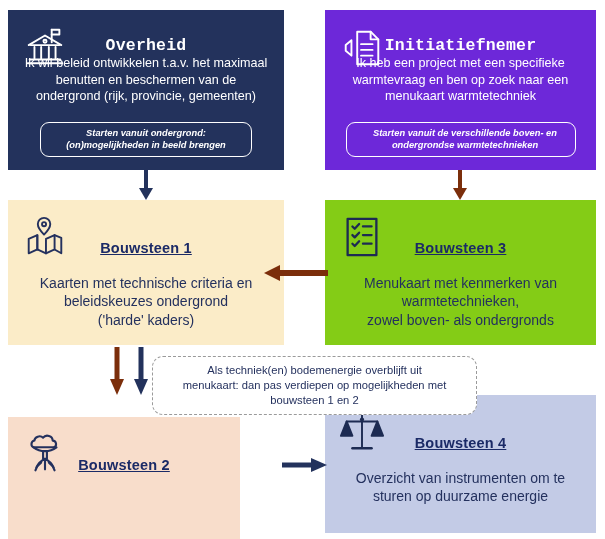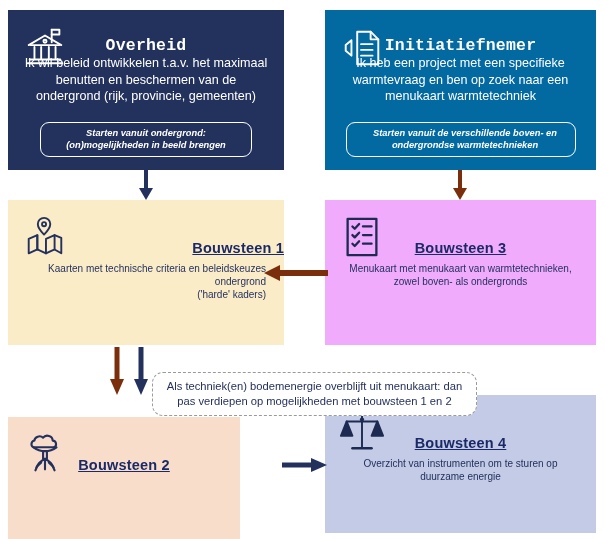--- a/index.html
+++ b/index.html
@@ -68,62 +68,62 @@
     padding: 4px 12px;
     font-size: 9.3px;
     font-style: italic;
     font-weight: bold;
     line-height: 1.35;
     color: #ffffff;
     white-space: pre-line;
   }
 
   #card-overheid { left: 8px; top: 10px; width: 276px; height: 160px; background: #23325c; }
-  #card-initiatiefnemer { left: 325px; top: 10px; width: 271px; height: 160px; background: #0369a1; }
+  #card-initiatiefnemer { left: 325px; top: 10px; width: 271px; height: 160px; background: #6d28d9; }
   #card-overheid .pill { width: 212px; }
   #card-initiatiefnemer .pill { width: 230px; padding-left: 21px; }
 
   
   .block { color: #1f2d56; }
   .block .card-title {
     font-size: 14.5px;
     text-decoration: underline;
     color: #1b2a66;
     margin-top: 40px;
   }
   .block .card-body {
-    font-size: 10px;
-    margin-top: 6px;
+    font-size: 14px;
+    margin-top: 18px;
     padding: 0 18px;
     color: #24315e;
   }
 
-  #card-bouwsteen1 { left: 8px; top: 200px; width: 276px; height: 145px; background: #fbecc8; text-align: right; }
-  #card-bouwsteen3 { left: 325px; top: 200px; width: 271px; height: 145px; background: #f0abfc; }
+  #card-bouwsteen1 { left: 8px; top: 200px; width: 276px; height: 145px; background: #fbecc8; }
+  #card-bouwsteen3 { left: 325px; top: 200px; width: 271px; height: 145px; background: #84cc16; }
   #card-bouwsteen2 { left: 8px; top: 417px; width: 232px; height: 138px; background: #f8ddcb; }
   #card-bouwsteen4 { left: 325px; top: 395px; width: 271px; height: 138px; background: #c3cbe6; }
 
   #card-bouwsteen2 .card-title,
   #card-bouwsteen4 .card-title { margin-top: 40px; }
 
   
   .conn { position: absolute; }
   .conn svg { display: block; }
 
   
   #callout {
     position: absolute;
     left: 152px;
-    top: 372px;
+    top: 356px;
     width: 325px;
     box-sizing: border-box;
     background: #ffffff;
     border: 1px dashed #9a9a9a;
     border-radius: 11px;
-    padding: 6px 10px;
+    padding: 6px 25px;
     font-size: 11.2px;
     line-height: 1.35;
     color: #24315e;
     text-align: center;
     white-space: pre-line;
   }
 </style>
 </head>
 <body>
 
@@ -183,21 +183,21 @@
     <span class="icon">
       <svg viewBox="0 0 48 48" fill="none" stroke="#1d2b52" stroke-width="2.4" stroke-linecap="round" stroke-linejoin="round">
         <rect x="9" y="5" width="30" height="38"></rect>
         <path d="M14 13 l2.4 2.4 L21 10.5"></path>
         <path d="M14 22 l2.4 2.4 L21 19.5"></path>
         <path d="M14 31 l2.4 2.4 L21 28.5"></path>
         <path d="M25 13 h9 M25 22 h9 M25 31 h9"></path>
       </svg>
     </span>
     <div class="card-title">Bouwsteen 3</div>
-    <div class="card-body" style="white-space:pre-line">Menukaart met menukaart van warmtetechnieken,
+    <div class="card-body" style="white-space:pre-line">Menukaart met kenmerken van warmtetechnieken,
 zowel boven- als ondergronds</div>
   </div>
 
   <div class="card block" id="card-bouwsteen2">
     <span class="icon">
       <svg viewBox="0 0 48 48" fill="none" stroke="#24315e" stroke-width="2.2" stroke-linecap="round" stroke-linejoin="round">
         <path d="M12 17 c-3 -1 -3 -6 1 -7 c0 -4 6 -6 9 -3 c3 -4 10 -2 10 3 c4 0 5 6 1 7 z"></path>
         <path d="M12 17 c4 3 8 4 12 4 s8 -1 12 -4"></path>
         <path d="M22 21 v8 M26 21 v8"></path>
         <path d="M24 29 c-4 2 -7 5 -9 9 M24 29 c4 2 7 5 9 9"></path>

